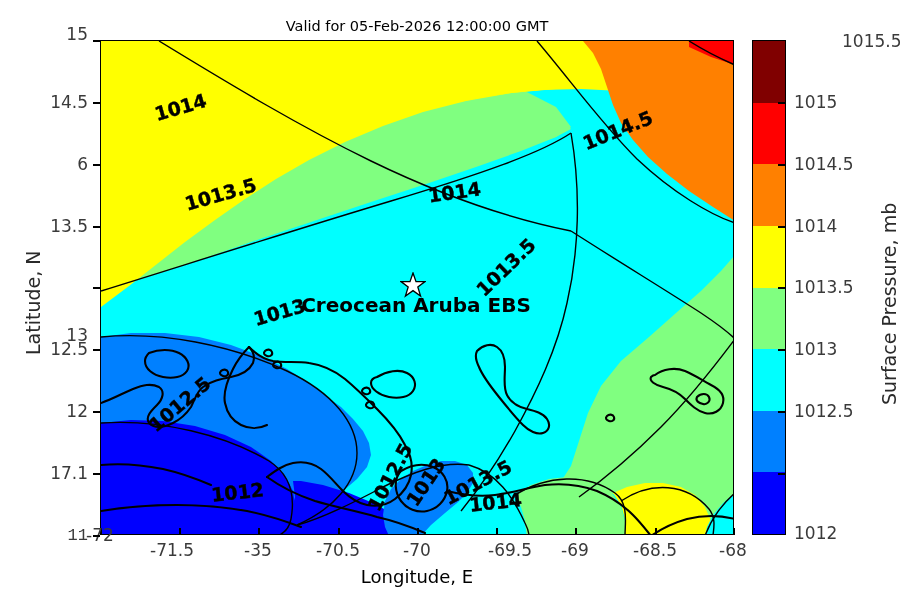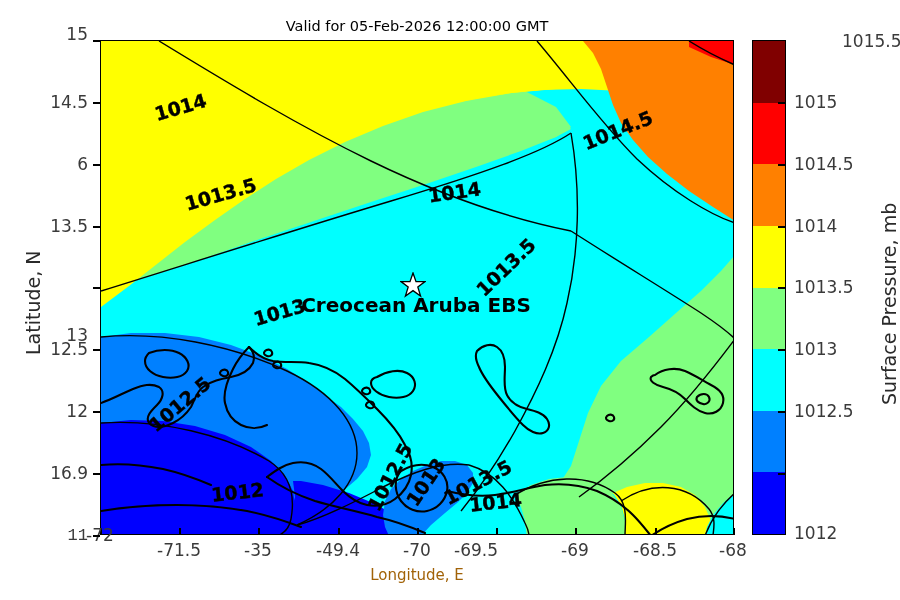--- a/index.html
+++ b/index.html
@@ -25,21 +25,21 @@
   .xtick{
     position:absolute;font-size:17px;color:#3a3a3a;
     transform:translateX(-50%);white-space:nowrap;
   }
   .ytick{
     position:absolute;font-size:17px;color:#3a3a3a;
     transform:translateY(-50%);white-space:nowrap;text-align:right;
   }
   .xlabel{
     position:absolute;left:100px;width:634px;top:566px;
-    text-align:center;font-size:15px;color:#a16207;
+    text-align:center;font-size:18px;color:#000000;
   }
   .ylabel{
     position:absolute;font-size:19px;color:#2a2a2a;
     transform-origin:0 0;transform:rotate(-90deg);white-space:nowrap;
   }
 
   
   .tickmark{position:absolute;background:#000;}
 
   
@@ -289,41 +289,41 @@
   <div class="tickmark" style="left:179px;top:528px;width:1.6px;height:7px;"></div>
   <div class="tickmark" style="left:258px;top:528px;width:1.6px;height:7px;"></div>
   <div class="tickmark" style="left:338px;top:528px;width:1.6px;height:7px;"></div>
   <div class="tickmark" style="left:417px;top:528px;width:1.6px;height:7px;"></div>
   <div class="tickmark" style="left:496px;top:528px;width:1.6px;height:7px;"></div>
   <div class="tickmark" style="left:575px;top:528px;width:1.6px;height:7px;"></div>
   <div class="tickmark" style="left:655px;top:528px;width:1.6px;height:7px;"></div>
   <div class="tickmark" style="left:733px;top:528px;width:1.6px;height:7px;"></div>
 
   <div class="xtick" style="left:100px;top:525px;">-72</div>
-  <div class="xtick" style="left:179px;top:540px;">-71.5</div>
+  <div class="xtick" style="left:172px;top:540px;">-71.5</div>
   <div class="xtick" style="left:258px;top:540px;">-35</div>
-  <div class="xtick" style="left:338px;top:540px;">-49.4</div>
+  <div class="xtick" style="left:338px;top:540px;">-70.5</div>
   <div class="xtick" style="left:417px;top:540px;">-70</div>
-  <div class="xtick" style="left:476px;top:540px;">-69.5</div>
+  <div class="xtick" style="left:510px;top:540px;">-69.5</div>
   <div class="xtick" style="left:575px;top:540px;">-69</div>
   <div class="xtick" style="left:655px;top:540px;">-68.5</div>
   <div class="xtick" style="left:733px;top:540px;">-68</div>
 
   <div class="tickmark" style="left:93px;top:535px;width:7px;height:1.6px;"></div>
   <div class="tickmark" style="left:93px;top:473px;width:7px;height:1.6px;"></div>
   <div class="tickmark" style="left:93px;top:411px;width:7px;height:1.6px;"></div>
   <div class="tickmark" style="left:93px;top:349px;width:7px;height:1.6px;"></div>
   <div class="tickmark" style="left:93px;top:287px;width:7px;height:1.6px;"></div>
   <div class="tickmark" style="left:93px;top:226px;width:7px;height:1.6px;"></div>
   <div class="tickmark" style="left:93px;top:164px;width:7px;height:1.6px;"></div>
   <div class="tickmark" style="left:93px;top:102px;width:7px;height:1.6px;"></div>
   <div class="tickmark" style="left:93px;top:40px;width:7px;height:1.6px;"></div>
 
   <div class="ytick" style="left:28px;top:535px;width:60px;font-family:Liberation Mono, monospace;">11</div>
-  <div class="ytick" style="left:28px;top:473px;width:60px;">16.9</div>
+  <div class="ytick" style="left:28px;top:473px;width:60px;">17.1</div>
   <div class="ytick" style="left:28px;top:411px;width:60px;">12</div>
   <div class="ytick" style="left:28px;top:349px;width:60px;">12.5</div>
   <div class="ytick" style="left:28px;top:287px;width:60px;margin-top:48px;">13</div>
   <div class="ytick" style="left:28px;top:226px;width:60px;">13.5</div>
   <div class="ytick" style="left:28px;top:164px;width:60px;">6</div>
   <div class="ytick" style="left:28px;top:102px;width:60px;">14.5</div>
   <div class="ytick" style="left:28px;top:34px;width:60px;">15</div>
 
   <div class="xlabel">Longitude, E</div>
   <div class="ylabel" style="left:22px;top:355px;">Latitude, N</div>

